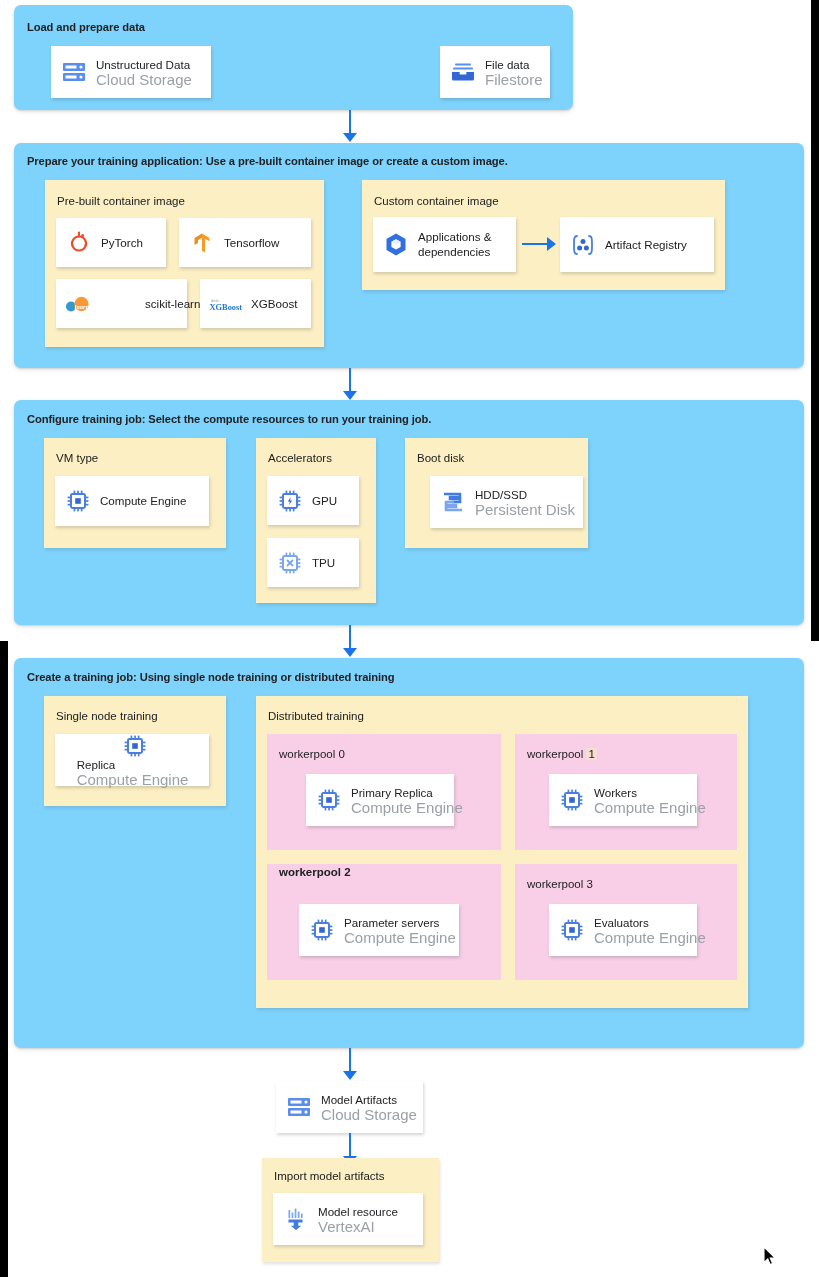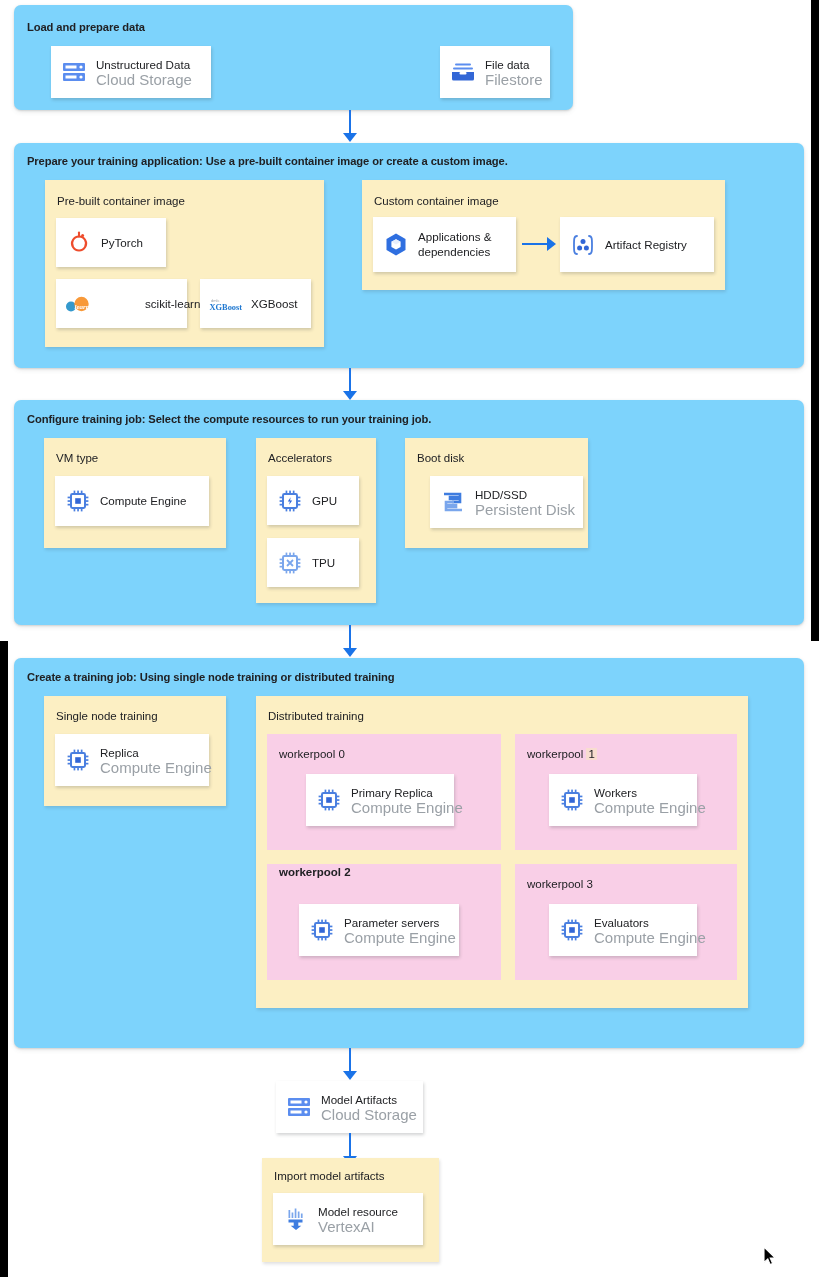--- a/index.html
+++ b/index.html
@@ -199,20 +199,31 @@
             <path d="M11 5.5 a7 7 0 1 0 0.1 0" fill="none" stroke="#ee4c2c" stroke-width="2.1"></path>
             <path d="M11 5.5 L11 1.5" stroke="#ee4c2c" stroke-width="2.1" stroke-linecap="round"></path>
             <circle cx="14.6" cy="4.6" r="1.5" fill="#ee4c2c"></circle>
           </svg>
         </div>
         <div class="card-txt">
           <div class="card-t1">PyTorch</div>
         </div>
       </div>
 
+      <div class="card" style="left:134px; top:38px; width:132px; height:49px;">
+        <div class="card-ico">
+          <svg width="18" height="22" viewBox="0 0 18 22">
+            <path d="M9 1.5 L16.5 6 L16.5 9.3 L12 6.7 L12 20.5 L9 18.8 Z" fill="#f79b24"></path>
+            <path d="M9 1.5 L1.5 6 L1.5 13 L5 11 L5 8 L9 5.7 Z" fill="#ed8e24"></path>
+          </svg>
+        </div>
+        <div class="card-txt">
+          <div class="card-t1">Tensorflow</div>
+        </div>
+      </div>
 
       <div class="card" style="left:11px; top:99px; width:131px; height:49px;gap:44px;">
         <div class="card-ico">
           <svg width="28" height="18" viewBox="0 0 28 18">
             <circle cx="6" cy="11.5" r="5" fill="#3499cd"></circle>
             <circle cx="16.5" cy="9" r="7.2" fill="#f89939"></circle>
             <text x="9.5" y="13.6" font-family="'Liberation Serif',serif" font-style="italic" font-size="7" font-weight="bold" fill="#ffffff">learn</text>
           </svg>
         </div>
         <div class="card-txt">
@@ -383,21 +394,21 @@
   <div class="arrow-v" style="left:342px; top:625px; height:33px;">
     <div class="shaft" style="height:24px;"></div>
     <div class="head" style="top:23px;"></div>
   </div>
 
   <div class="stage" style="left:14px; top:658px; width:790px; height:390px;">
     <div class="stage-title" style="top:13px;">Create a training job: Using single node training or distributed training</div>
 
     <div class="group" style="left:30px; top:38px; width:182px; height:110px;">
       <div class="group-title" style="left:12px; top:14px;">Single node training</div>
-      <div class="card" style="left:11px; top:38px; width:154px; height:52px;">
+      <div class="card" style="left:11px; top:38px; width:154px; height:52px;flex-direction:column;">
         <div class="card-ico">
           <svg width="24" height="24" viewBox="0 0 24 24">
             <rect x="5" y="5" width="14" height="14" rx="1.4" fill="none" stroke="#4a7fe0" stroke-width="2"></rect>
             <rect x="9.2" y="9.2" width="5.6" height="5.6" fill="#3367d6"></rect>
             <g fill="#4a7fe0">
               <rect x="7.6" y="1.6" width="1.7" height="3.2"></rect>
                 <rect x="11.2" y="1.6" width="1.7" height="3.2"></rect>
                 <rect x="14.8" y="1.6" width="1.7" height="3.2"></rect>
               <rect x="7.6" y="19.2" width="1.7" height="3.2"></rect>
                 <rect x="11.2" y="19.2" width="1.7" height="3.2"></rect>

